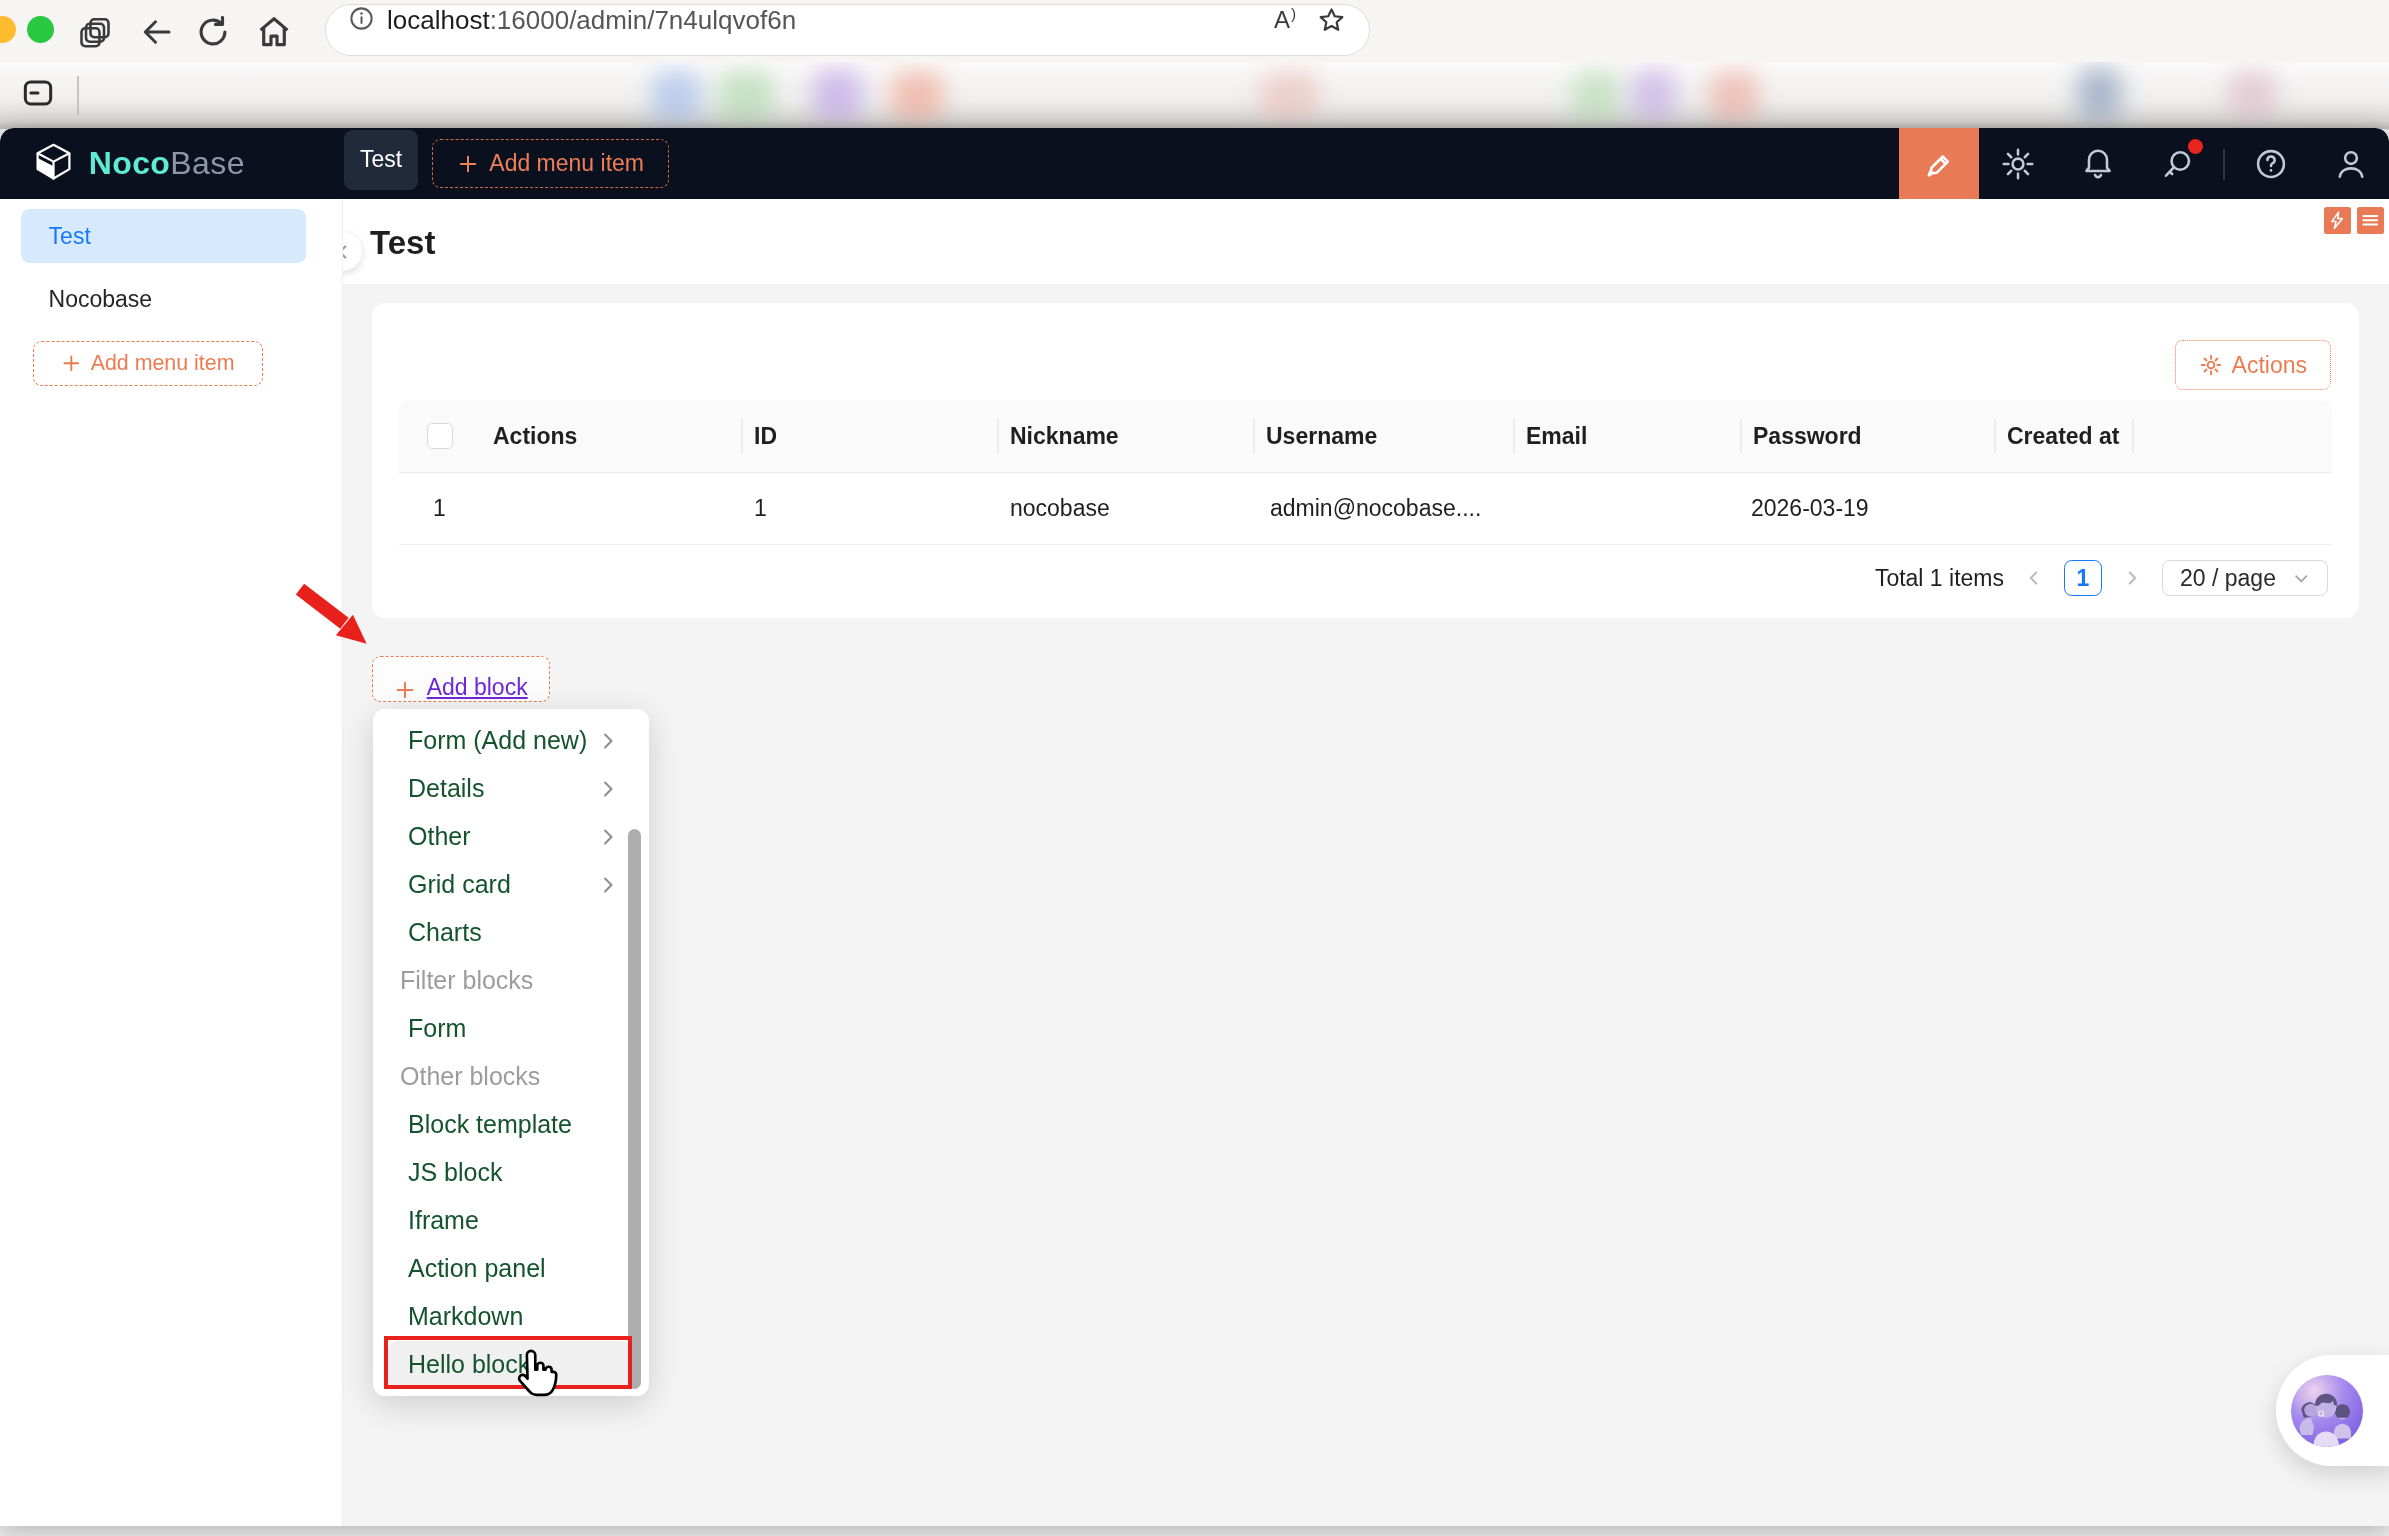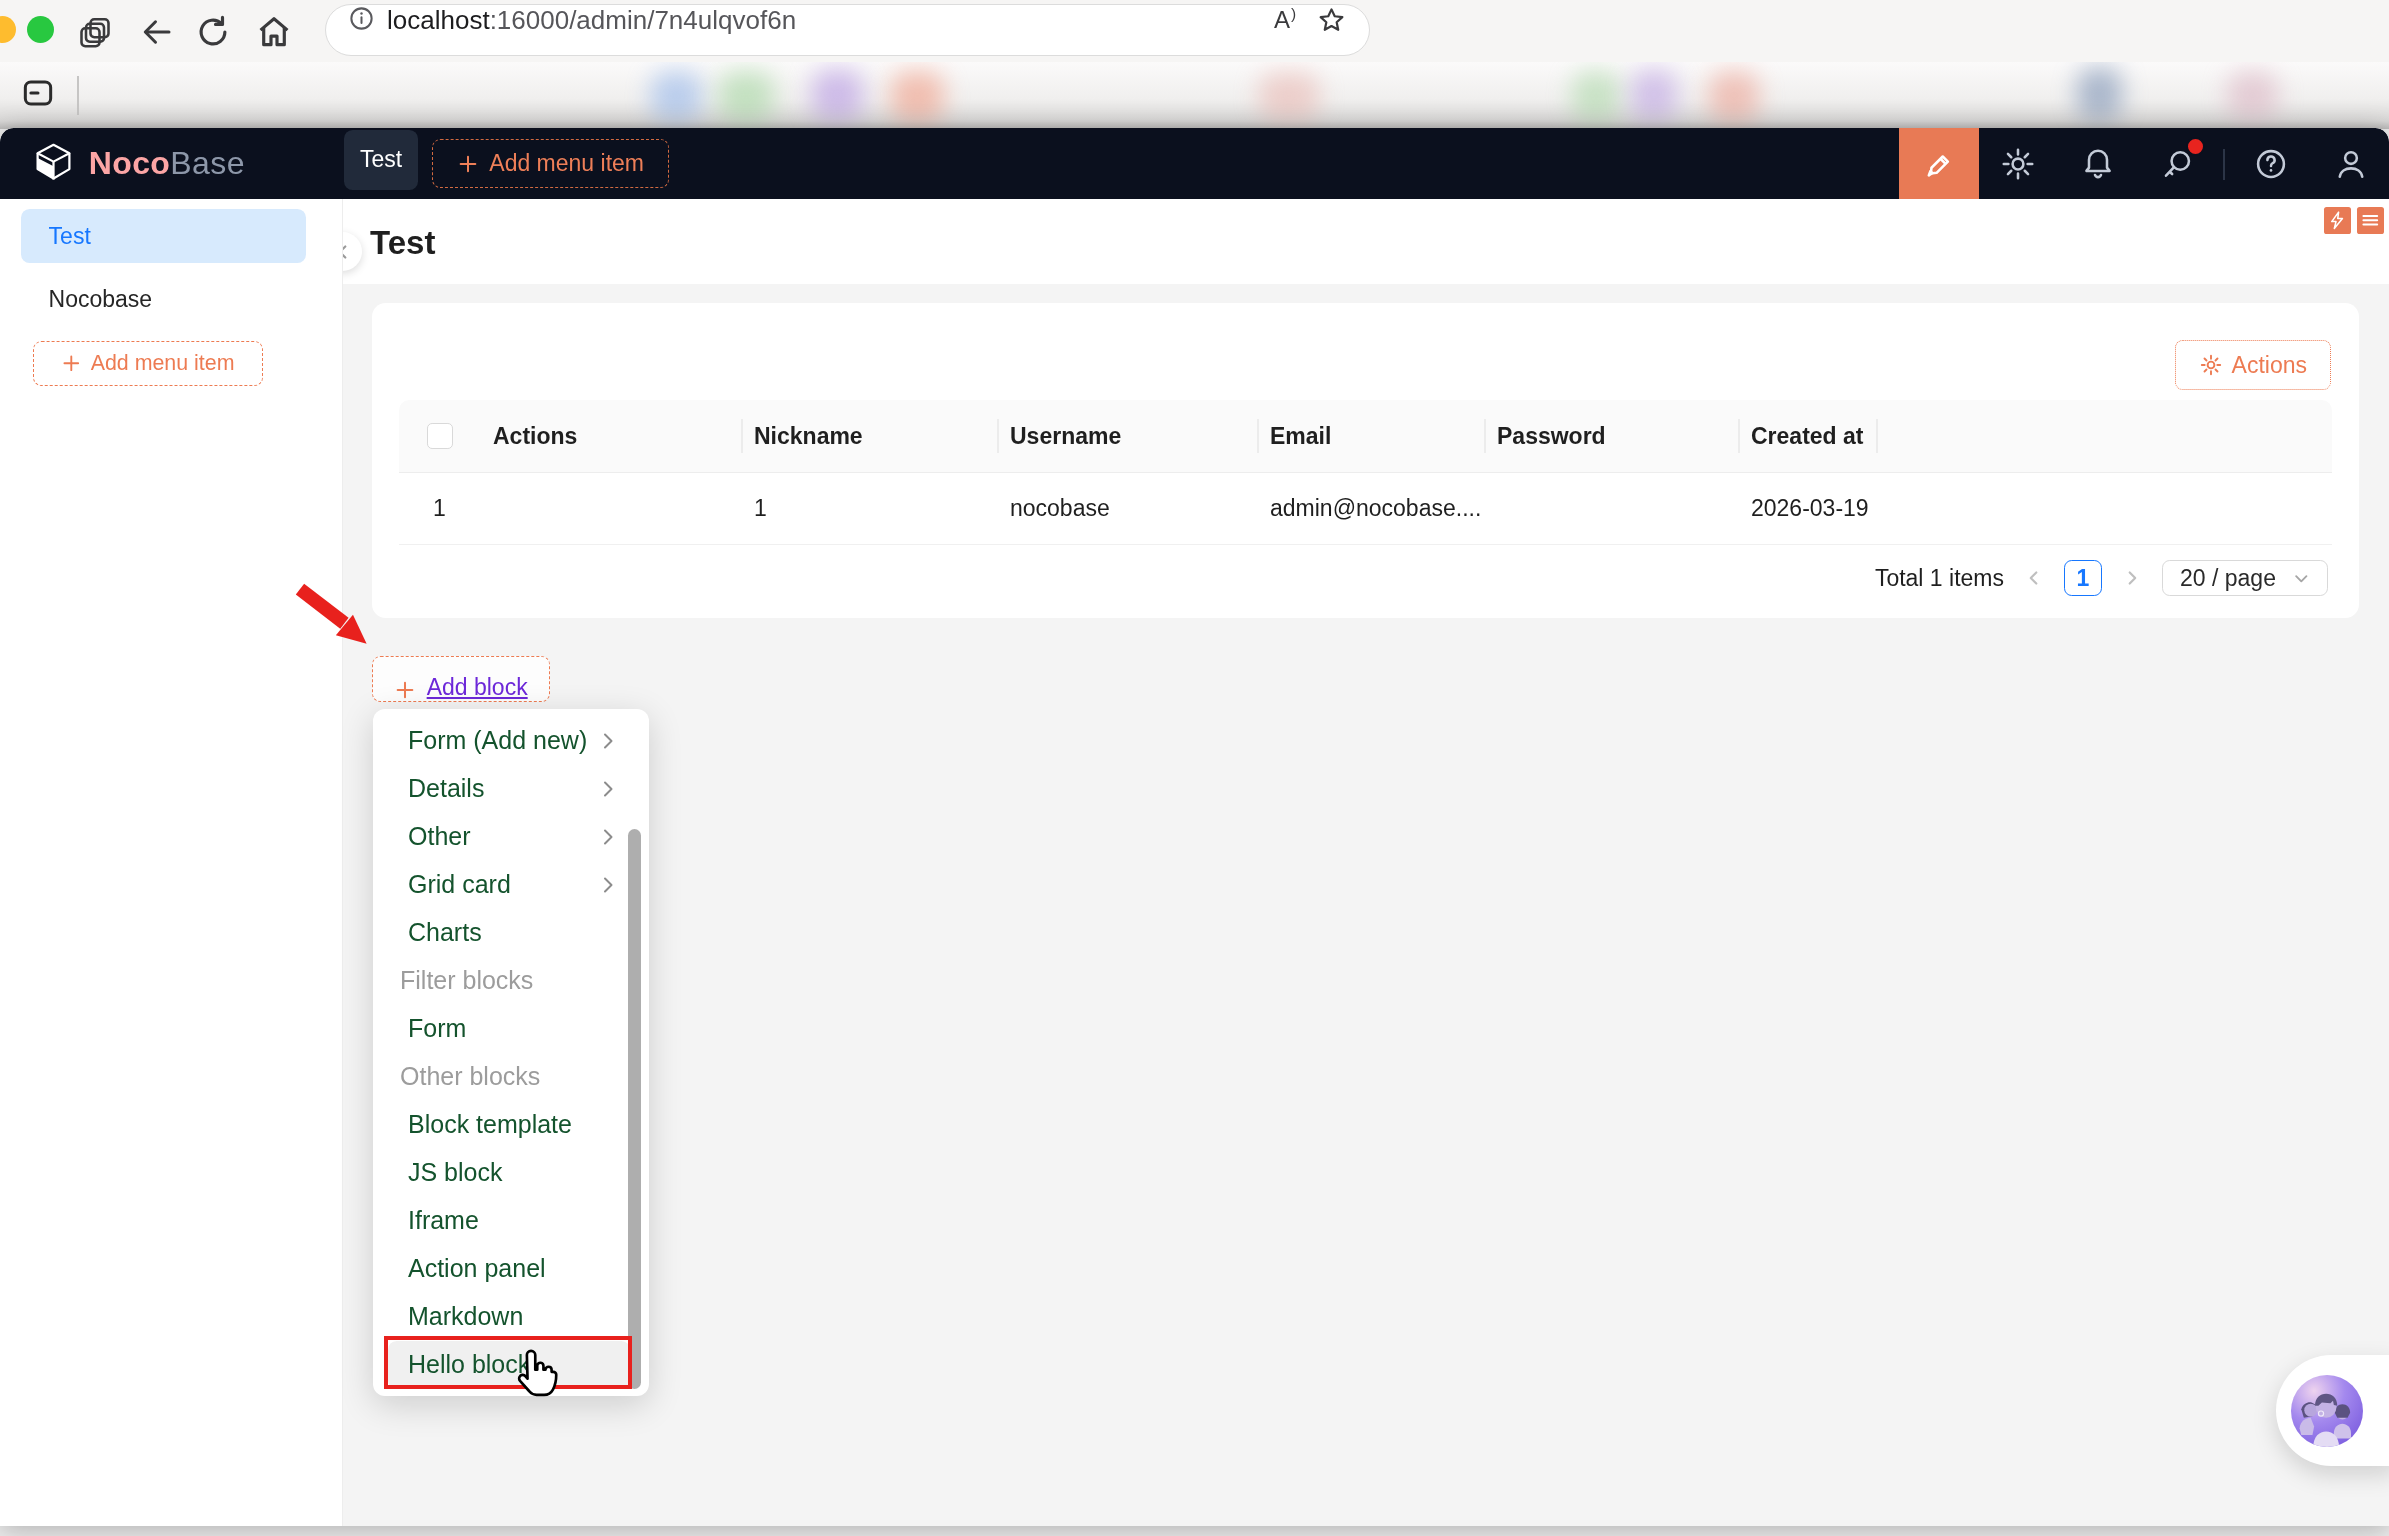--- a/index.html
+++ b/index.html
@@ -25,21 +25,21 @@
   .toggle-ic { left:19px; top:12px; }
   .fav-divider { left:77px; top:13.7px; width:1.7px; height:39px; background:#c6c5c4; }
 
   
   .app-window { left:0; top:128px; width:2389px; height:1398px; background:#f4f4f4; border-radius:13.7px 13.7px 0 0; overflow:hidden; box-shadow:0 3.4px 26px rgba(0,0,0,.25); }
 
   
   .nav { left:0; top:0; width:2389px; height:71px; background:#0b101e; border-radius:13.7px 13.7px 0 0; }
   .brand { left:32px; top:0; height:71px; display:flex; align-items:center; }
   .brand-text { font-size:32px; margin-left:13.7px; letter-spacing:0.4px; }
-  .brand-bold { color:#fca5a5; font-weight:700; }
+  .brand-bold { color:#5eead4; font-weight:700; }
   .brand-light { color:#8d97a9; font-weight:300; }
   .nav-tab { left:344px; top:1.7px; width:74px; height:60px; background:#212a3a; border-radius:8.6px; display:flex; align-items:center; justify-content:center; color:#fff; font-size:23px; }
   .nav-add { left:432px; top:11px; width:237px; height:49px; border:1.7px dashed #d26a41; border-radius:8.6px; display:flex; align-items:center; justify-content:center; color:#ee7f58; font-size:23px; gap:10.3px; }
   .nav-right-ic { top:0; height:71px; width:45px; display:flex; align-items:center; justify-content:center; color:#c3cad7; }
   .designer-btn { left:1899px; top:0; width:80px; height:71px; background:#e87a55; display:flex; align-items:center; justify-content:center; }
   .nav-div { left:2223px; top:20.6px; width:1.7px; height:31px; background:#2c3547; }
   .red-dot { left:2186px; top:8.6px; width:19px; height:19px; border-radius:50%; background:#e8241f; border:2.6px solid #0b101e; }
 
   
   .page-band { left:343px; top:71px; width:2047px; height:85px; background:#ffffff; }
@@ -288,20 +288,21 @@
         <path d="M12 2.8v2.9M12 18.3v2.9M2.8 12h2.9M18.3 12h2.9M5.5 5.5l2 2M16.5 16.5l2 2M18.5 5.5l-2 2M7.5 16.5l-2 2"></path>
       </svg>
     <span>Fields</span>
   </div>
 
   <div class="abs thead">
     <div class="cell th c0">
         <span class="checkbox"></span>
       </div>
     <div class="cell th c1">Actions</div>
+    <div class="cell th c2 sep">ID</div>
     <div class="cell th c3 sep">Nickname</div>
     <div class="cell th c4 sep">Username</div>
     <div class="cell th c5 sep">Email</div>
     <div class="cell th c6 sep">Password</div>
     <div class="cell th c7 sep">Created at</div>
     <div class="cell th c8 sep"></div>
   </div>
 
   <div class="abs trow">
     <div class="cell c0">1</div>

